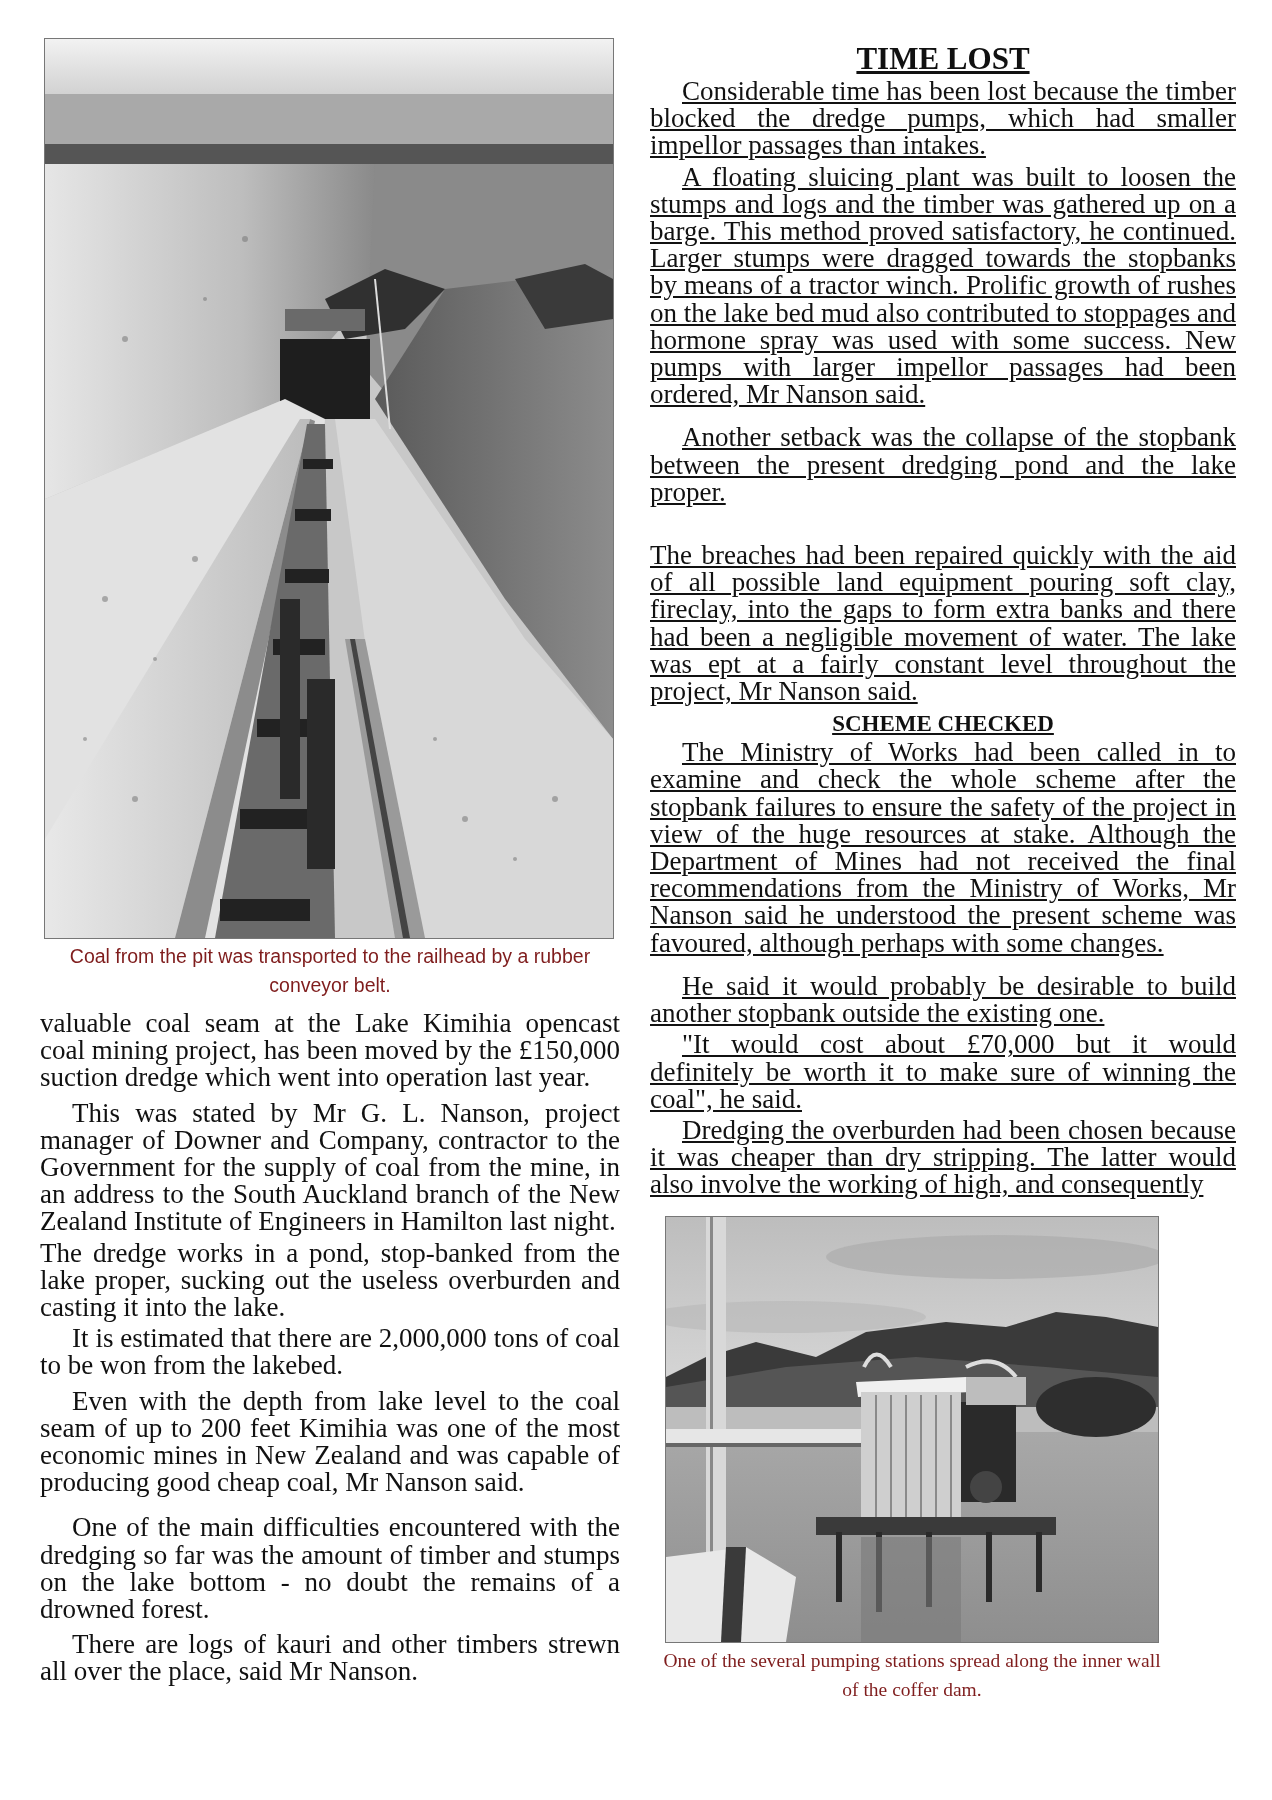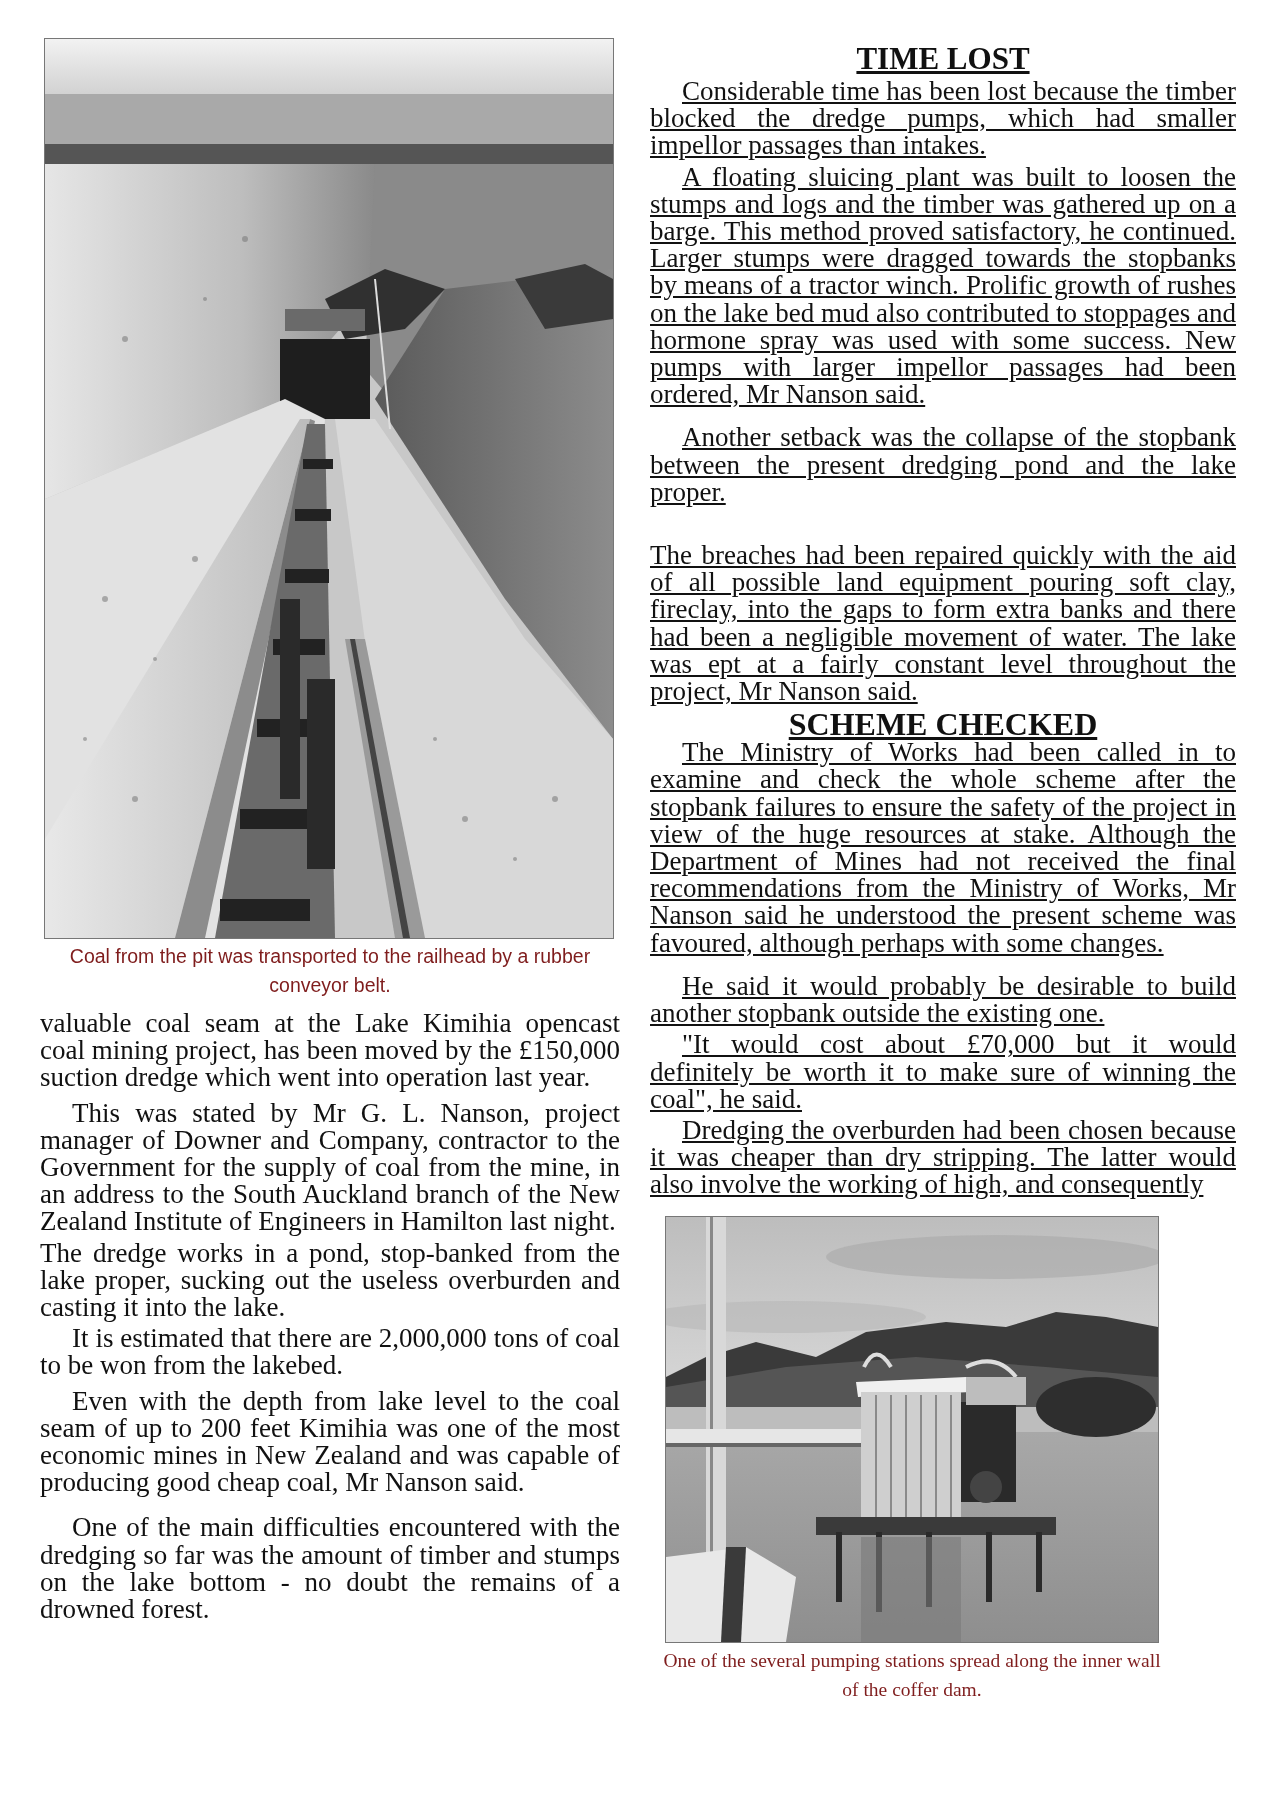--- a/index.html
+++ b/index.html
@@ -8,21 +8,21 @@
 
   .col { position:absolute; }
   .col-left { left:40px; width:580px; }
   .col-right { left:650px; width:586px;text-decoration:underline; }
 
   .para { font-size:27px; line-height:27.2px; text-align:justify; margin:0; }
   .para.indent { text-indent:32px; }
 
   .heading { font-family:"Liberation Serif", serif; font-weight:bold; text-align:center; margin:0; }
   .h-time { font-size:31px; line-height:38px; }
-  .h-scheme { font-size:32px; line-height:30px; }
+  .h-scheme { font-size:23px; line-height:30px; }
 
   .caption { font-family:"Liberation Sans", "DejaVu Sans", sans-serif; font-size:19.5px; line-height:29px; text-align:center; color:#7f1d1d; }
 
   .photo { position:absolute; overflow:hidden; border:1px solid #777; }
   .photo svg { display:block; width:100%; height:100%; }
 </style>
 </head>
 <body>
 
 <div class="photo" style="left:44px; top:38px; width:568px; height:899px;">
@@ -110,20 +110,21 @@
 
 <div class="caption" style="position:absolute; left:50px; top:942px; width:560px;">Coal from the pit was transported to the railhead by a rubber conveyor belt.</div>
 
 <div class="col col-left serif" style="top:1010px;">
   <p class="para">valuable coal seam at the Lake Kimihia opencast coal mining project, has been moved by the £150,000 suction dredge which went into operation last year.</p>
   <p class="para indent" style="margin-top:8px;">This was stated by Mr G. L. Nanson, project manager of Downer and Company, contractor to the Government for the supply of coal from the mine, in an address to the South Auckland branch of the New Zealand Institute of Engineers in Hamilton last night.</p>
   <p class="para" style="margin-top:4px;">The dredge works in a pond, stop-banked from the lake proper, sucking out the useless overburden and casting it into the lake.</p>
   <p class="para indent" style="margin-top:4px;">It is estimated that there are 2,000,000 tons of coal to be won from the lakebed.</p>
   <p class="para indent" style="margin-top:8px;">Even with the depth from lake level to the coal seam of up to 200 feet Kimihia was one of the most economic mines in New Zealand and was capable of producing good cheap coal, Mr Nanson said.</p>
   <p class="para indent" style="margin-top:18px;">One of the main difficulties encountered with the dredging so far was the amount of timber and stumps on the lake bottom - no doubt the remains of a drowned forest.</p>
+  <p class="para indent" style="margin-top:8px;">There are logs of kauri and other timbers strewn all over the place, said Mr Nanson.</p>
 </div>
 
 <div class="col col-right serif" style="top:40px;">
   <h2 class="heading h-time">TIME LOST</h2>
   <p class="para indent">Considerable time has been lost because the timber blocked the dredge pumps, which had smaller impellor passages than intakes.</p>
   <p class="para indent" style="margin-top:4px;">A floating sluicing plant was built to loosen the stumps and logs and the timber was gathered up on a barge. This method proved satisfactory, he continued. Larger stumps were dragged towards the stopbanks by means of a tractor winch. Prolific growth of rushes on the lake bed mud also contributed to stoppages and hormone spray was used with some success. New pumps with larger impellor passages had been ordered, Mr Nanson said.</p>
   <p class="para indent" style="margin-top:16px;">Another setback was the collapse of the stopbank between the present dredging pond and the lake proper.</p>
   <p class="para" style="margin-top:36px;">The breaches had been repaired quickly with the aid of all possible land equipment pouring soft clay, fireclay, into the gaps to form extra banks and there had been a negligible movement of water. The lake was ept at a fairly constant level throughout the project, Mr Nanson said.</p>
   <h3 class="heading h-scheme" style="margin-top:4px;">SCHEME CHECKED</h3>
   <p class="para indent">The Ministry of Works had been called in to examine and check the whole scheme after the stopbank failures to ensure the safety of the project in view of the huge resources at stake. Although the Department of Mines had not received the final recommendations from the Ministry of Works, Mr Nanson said he understood the present scheme was favoured, although perhaps with some changes.</p>

